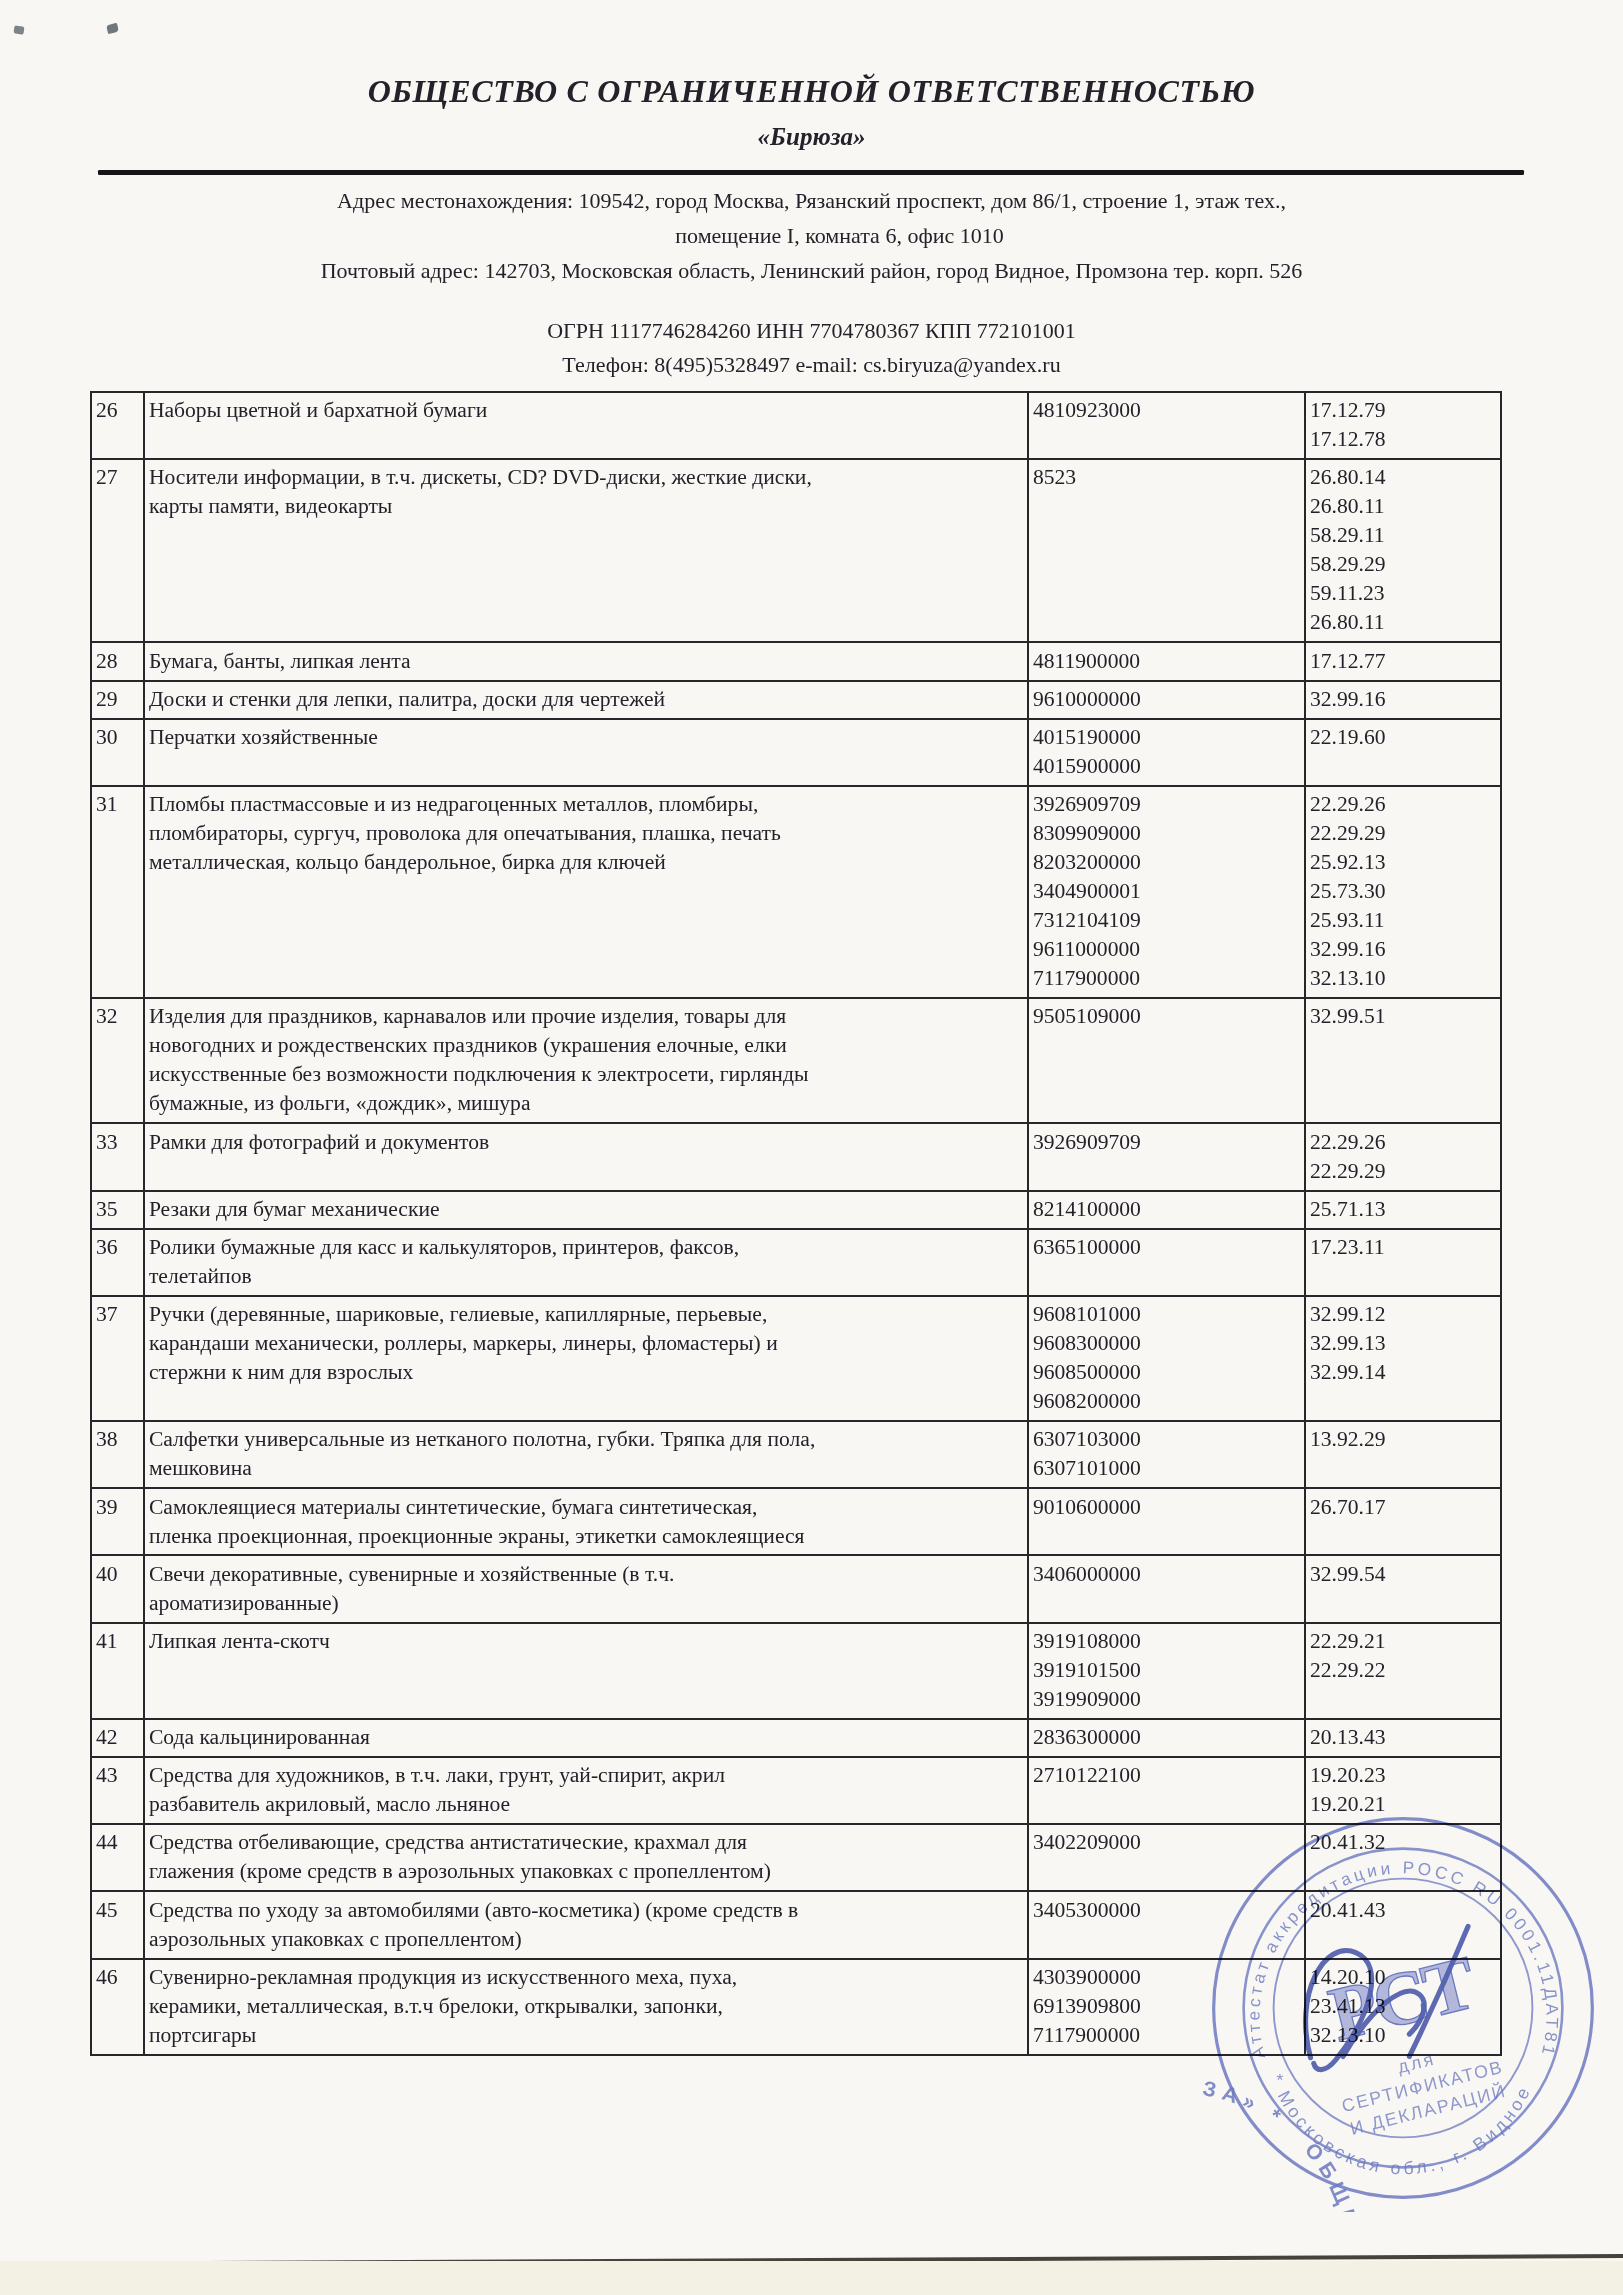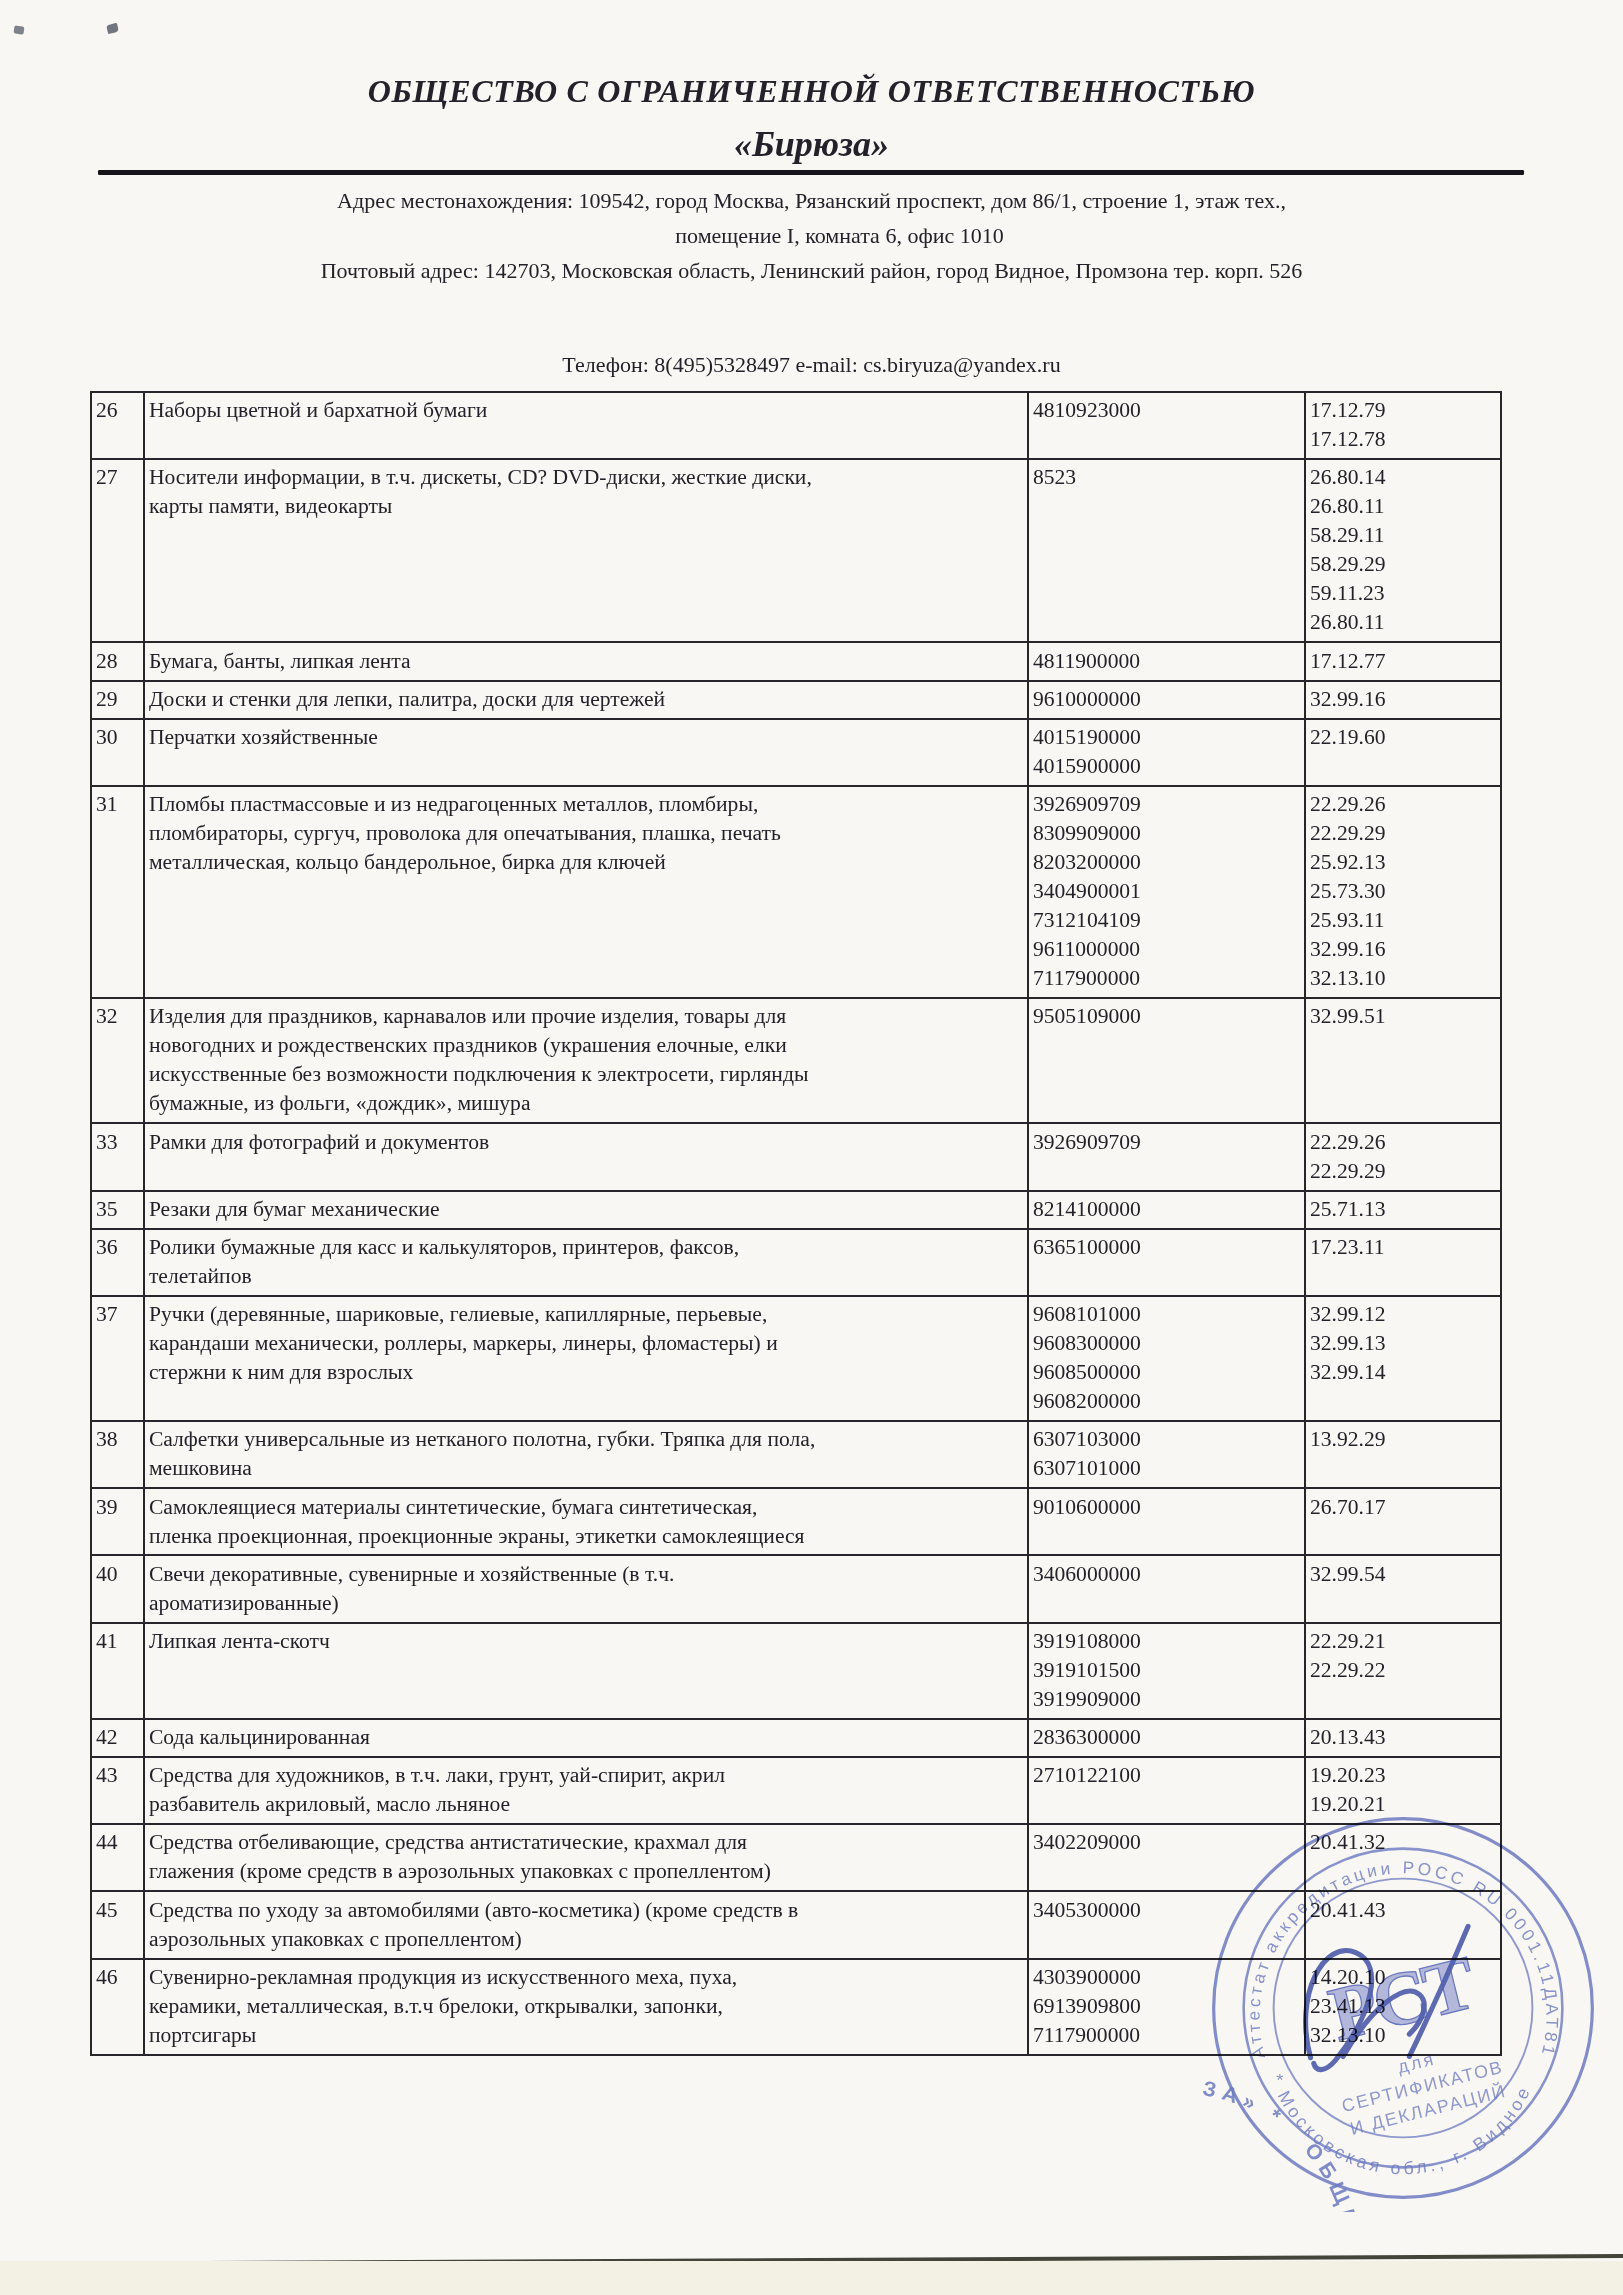--- a/index.html
+++ b/index.html
@@ -7,21 +7,21 @@
     position:relative;
     width:1623px;height:2295px;
     background:#f8f7f3;
     font-family:"Liberation Serif","DejaVu Serif",serif;
     color:#23222a;
     overflow:hidden;
   }
   
   .hline{position:absolute;left:0;width:100%;text-align:center;white-space:nowrap;}
   .company-type{top:73px;font-size:32px;font-weight:bold;font-style:italic;letter-spacing:0.7px;}
-  .company-name{top:123px;font-size:36px;font-weight:bold;font-style:italic;}
+  .company-name{top:123px;font-size:25px;font-weight:bold;font-style:italic;}
   .rule{position:absolute;top:170px;left:98px;width:1426px;height:5.2px;background:#15151a;border-radius:1.3px;}
   .addr{font-size:22px;}
   .addr1{top:188px;text-align:center;}
   .addr2{top:223px;padding-left:28px;}
   .addr3{top:258px;}
   .ogrn{top:318px;font-size:22px;}
   .phone{top:352px;font-size:22px;}
   
   table.products{
     position:absolute;left:90px;top:391px;
@@ -63,20 +63,21 @@
   <div class="speck speck1"></div>
   <div class="speck speck2"></div>
 
   <div class="hline company-type">ОБЩЕСТВО С ОГРАНИЧЕННОЙ ОТВЕТСТВЕННОСТЬЮ</div>
   <div class="hline company-name">«Бирюза»</div>
   <div class="rule"></div>
 
   <div class="hline addr addr1">Адрес местонахождения: 109542, город Москва, Рязанский проспект, дом 86/1, строение 1, этаж тех.,</div>
   <div class="hline addr addr2">помещение I, комната 6, офис 1010</div>
   <div class="hline addr addr3">Почтовый адрес: 142703, Московская область, Ленинский район, город Видное, Промзона тер. корп. 526</div>
+  <div class="hline ogrn">ОГРН 1117746284260 ИНН 7704780367 КПП 772101001</div>
   <div class="hline phone">Телефон: 8(495)5328497 e-mail: cs.biryuza@yandex.ru</div>
 
   <table class="products">
     <colgroup>
       <col style="width:53px">
         <col style="width:884px">
         <col style="width:277px">
         <col style="width:196px">
     </colgroup>
     <tbody>

